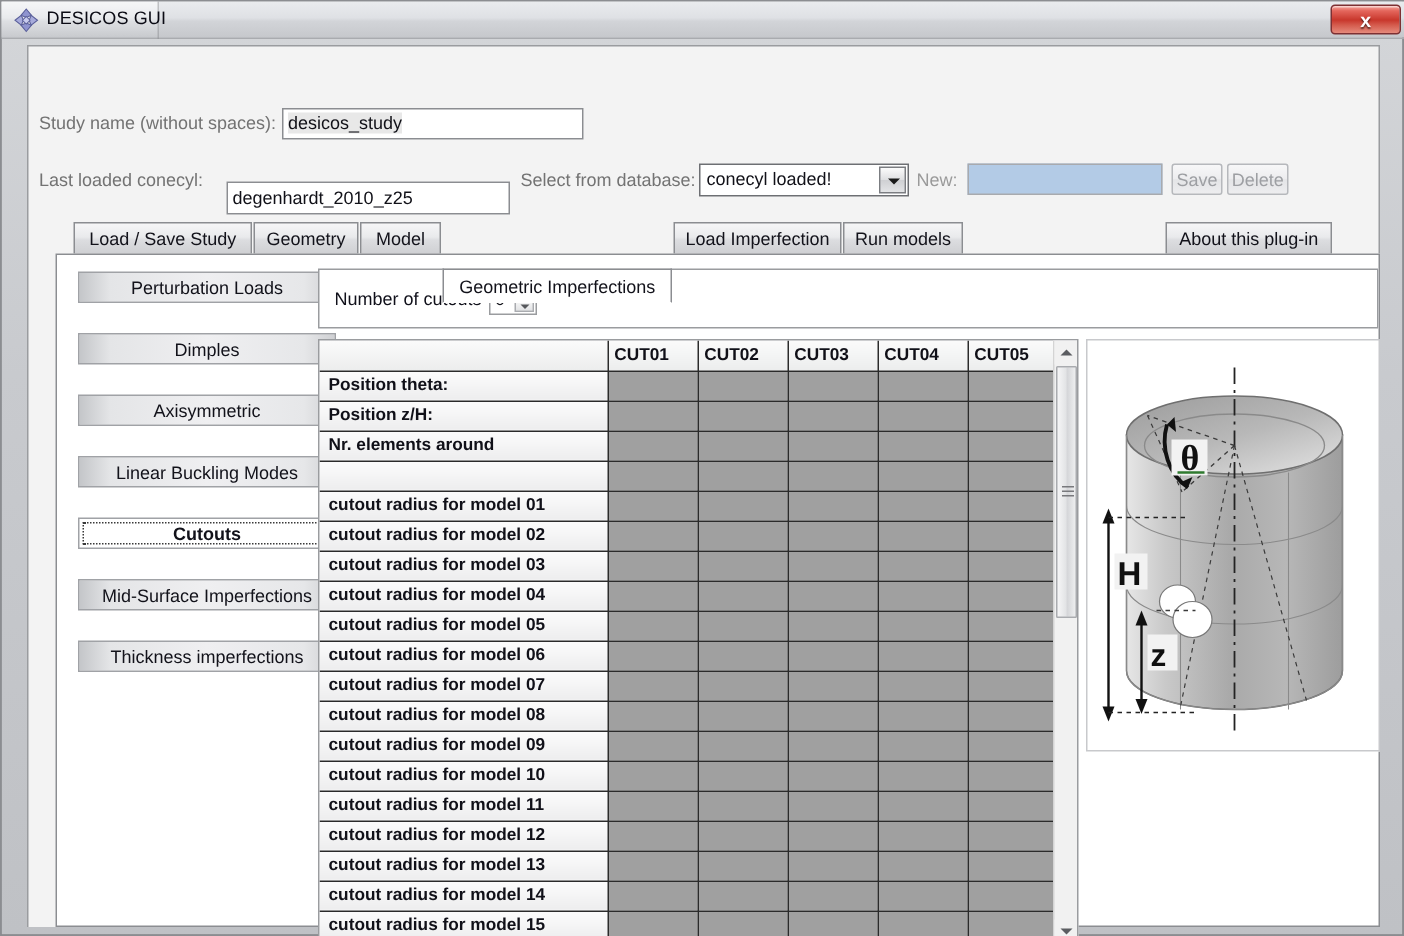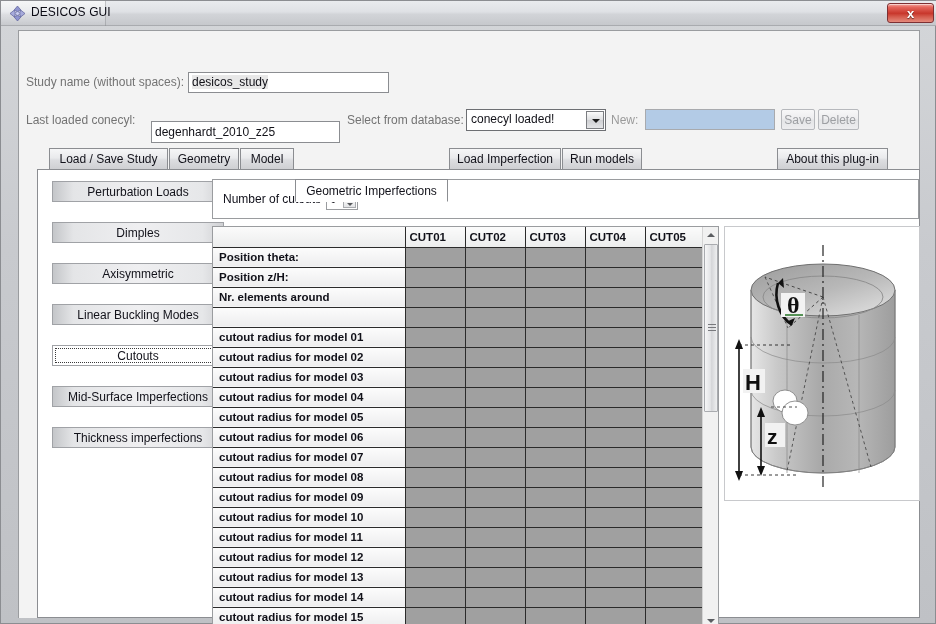--- a/index.html
+++ b/index.html
@@ -187,20 +187,21 @@
     border: 1px solid #a0a2a6;
     background: linear-gradient(to right, #c4c6c9 0%, #e4e5e7 12%, #efeff1 50%, #e6e7e9 88%, #cfd0d3 100%);
     font-size: 12px; color: #12121a;
     display: flex; align-items: center; justify-content: center;
     white-space: nowrap;
     cursor: pointer;
   }
   .side-btn.selected {
     background: #ffffff;
     border: 1px solid #a0a2a6;
+    font-weight: bold;
   }
   .side-btn.selected .focusring {
     position: absolute; left: 2px; top: 2px; right: 2px; bottom: 2px;
     border: 1px dotted #3a3a3a;
     pointer-events: none;
   }
 
   
   #count-group {
     position: absolute; left: 193px; top: 148px;

